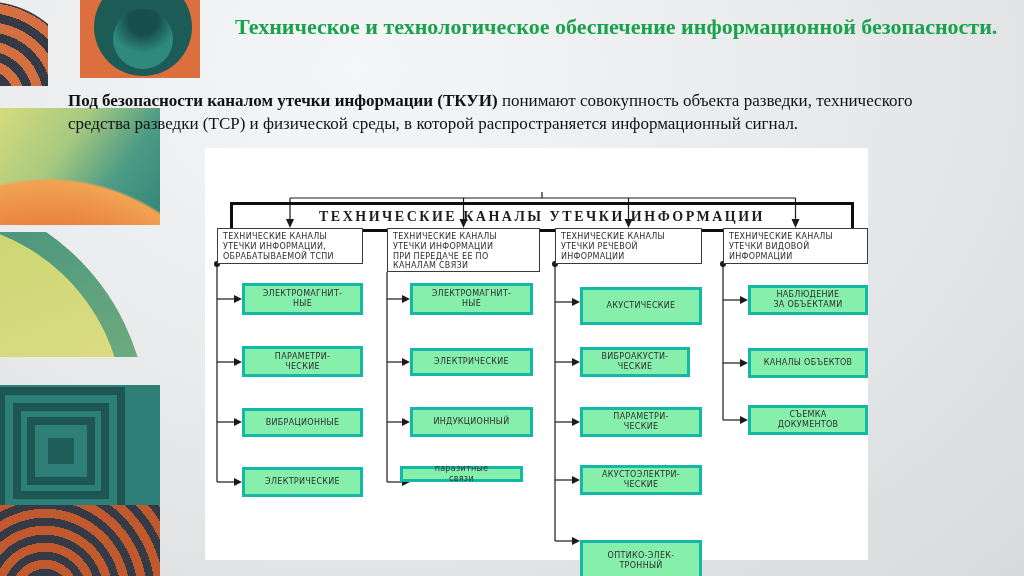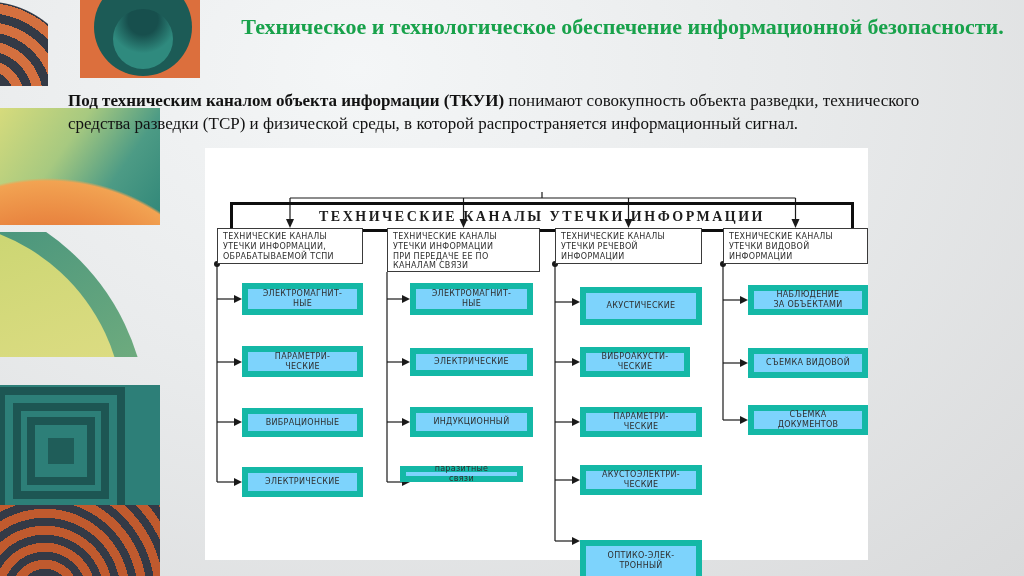--- a/index.html
+++ b/index.html
@@ -31,38 +31,38 @@
   .decor-tunnel .sq{position:absolute;left:38%;top:55%;transform:translate(-50%,-50%);
     border:8px solid rgba(18,59,58,.6);}
   .decor-tunnel .sq1{width:112px;height:112px;}
   .decor-tunnel .sq2{width:80px;height:80px;}
   .decor-tunnel .sq3{width:52px;height:52px;}
   .decor-tunnel .sq4{width:26px;height:26px;background:rgba(18,59,58,.5);border:none;}
   .decor-ripples{left:0;top:505px;width:160px;height:71px;
     background:repeating-radial-gradient(circle at 28% 125%, #343a46 0 8px, #c05a2e 8px 17px);}
 
   
-  .title{position:absolute;left:235px;top:14px;width:775px;text-align:center;
+  .title{position:absolute;left:235px;top:14px;width:775px;
     font-family:"Liberation Serif",serif;font-weight:bold;font-size:22px;line-height:1.18;
     color:#18a24b;}
   .para{position:absolute;left:68px;top:90px;width:880px;
     font-family:"Liberation Serif",serif;font-size:17px;line-height:1.33;color:#121212;}
   .para b{font-weight:bold;}
 
   
   .panel{position:absolute;left:205px;top:148px;width:663px;height:412px;background:#ffffff;}
   .connectors{position:absolute;left:0;top:0;width:663px;height:412px;}
   .rootbox{position:absolute;left:25px;top:14px;width:624px;height:30px;box-sizing:border-box;
     border:3px solid #0e0e0e;display:flex;align-items:center;justify-content:center;
     font-family:"Liberation Serif",serif;font-weight:bold;font-size:14px;letter-spacing:2.5px;
     color:#1c1c1c;margin-top:40px;}
   .hbox{position:absolute;box-sizing:border-box;border:1px solid #3a3a3a;background:#fff;
     font-family:"DejaVu Sans",sans-serif;font-size:8px;line-height:1.23;letter-spacing:.3px;
     color:#2e2e2e;padding:3px 2px 8px 5px;white-space:pre-line;}
-  .ibox{position:absolute;box-sizing:border-box;border:6px solid #14b8a6;background:#7dd3fc;
+  .ibox{position:absolute;box-sizing:border-box;border:3px solid #14b8a6;background:#86efac;
     font-family:"DejaVu Sans",sans-serif;font-size:8px;line-height:1.25;letter-spacing:.3px;
     color:#2e2e2e;display:flex;align-items:center;justify-content:center;text-align:center;
     white-space:pre-line;padding:1px 3px;}
 </style>
 </head>
 <body>
 
 <div id="stage">
 
   <div class="decor decor-fan"></div>
@@ -77,21 +77,21 @@
   </div>
   <div class="decor decor-tunnel">
     <div class="sq sq1"></div>
     <div class="sq sq2"></div>
     <div class="sq sq3"></div>
     <div class="sq sq4"></div>
   </div>
   <div class="decor decor-ripples"></div>
 
   <div class="title">Техническое и технологическое обеспечение информационной безопасности.</div>
-  <div class="para"><b>Под техническим каналом объекта информации (ТКУИ)</b><span> понимают совокупность объекта разведки, технического средства разведки (ТСР) и физической среды, в которой распространяется информационный сигнал.</span></div>
+  <div class="para"><b>Под безопасности каналом утечки информации (ТКУИ)</b><span> понимают совокупность объекта разведки, технического средства разведки (ТСР) и физической среды, в которой распространяется информационный сигнал.</span></div>
 
   <div class="panel">
 
     <svg class="connectors" viewBox="0 0 663 412" xmlns="http://www.w3.org/2000/svg">
       <g stroke="#1a1a1a" stroke-width="1.2" fill="none">
 
         <path d="M337,44 V50"></path>
         <path d="M85,50 H590.5"></path>
         <path d="M85,50 V72"></path>
           <path d="M258.5,50 V72"></path>
@@ -191,18 +191,18 @@
 ЧЕСКИЕ</div>
     <div class="ibox" style="left:375px;top:259px;width:122px;height:30px">ПАРАМЕТРИ-
 ЧЕСКИЕ</div>
     <div class="ibox" style="left:375px;top:317px;width:122px;height:30px">АКУСТОЭЛЕКТРИ-
 ЧЕСКИЕ</div>
     <div class="ibox" style="left:375px;top:392px;width:122px;height:42px">ОПТИКО-ЭЛЕК-
 ТРОННЫЙ</div>
 
     <div class="ibox" style="left:543px;top:137px;width:120px;height:30px">НАБЛЮДЕНИЕ
 ЗА ОБЪЕКТАМИ</div>
-    <div class="ibox" style="left:543px;top:200px;width:120px;height:30px">СЪЕМКА ВИДОВОЙ</div>
+    <div class="ibox" style="left:543px;top:200px;width:120px;height:30px">КАНАЛЫ ОБЪЕКТОВ</div>
     <div class="ibox" style="left:543px;top:257px;width:120px;height:30px">СЪЕМКА
 ДОКУМЕНТОВ</div>
 
   </div>
 </div>
 
 </body></html>

